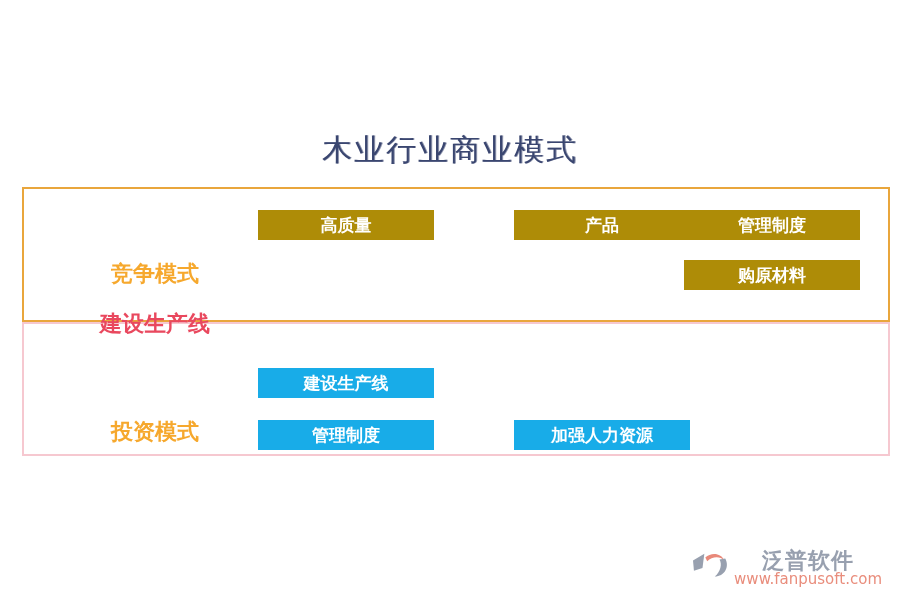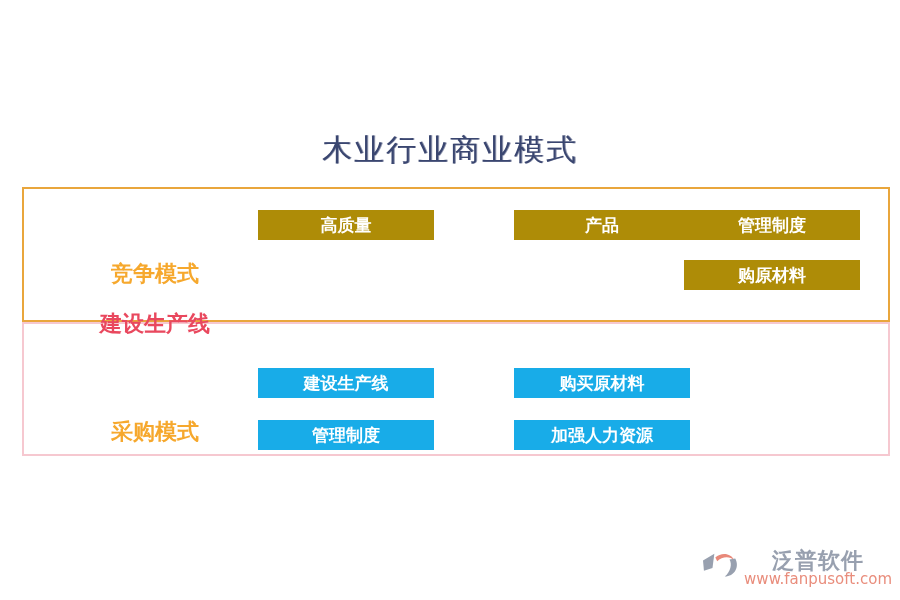--- a/index.html
+++ b/index.html
@@ -31,21 +31,21 @@
   .lbl-red{color:var(--red-label);}
   .blk{
     position:absolute;height:30px;width:176px;line-height:30px;text-align:center;
     color:var(--button-text);font-size:17px;font-weight:bold;cursor:pointer;
   }
   .blk-gold{background:var(--gold-button);}
   .blk-blue{background:var(--blue-button);text-align:center;}
   .r1{top:210px;} .r2{top:260px;} .r3{top:368px;} .r4{top:420px;}
   .c1{left:258px;} .c2{left:474px;margin-left:40px;} .c3{left:684px;}
   .watermark{
-    position:absolute;right:8px;bottom:14px;display:flex;align-items:flex-start;gap:4px;
+    position:absolute;right:18px;bottom:14px;display:flex;align-items:flex-start;gap:4px;
   }
   .wm-icon{width:38px;height:36px;flex:0 0 auto;margin-top:2px;}
   .wm-text{display:flex;flex-direction:column;align-items:center;}
   .wm-brand{font-size:22px;font-weight:bold;color:var(--brand-gray);line-height:24px;letter-spacing:1px;}
   .wm-url{font-size:15px;color:var(--brand-salmon);line-height:14px;font-family:"DejaVu Sans","Liberation Sans",sans-serif;}
 </style>
 </head>
 <body>
 
 <div class="stage">
@@ -57,23 +57,22 @@
   <div class="box box-pink"></div>
 
   <div class="row-label lbl-orange r1">竞争模式</div>
   <div class="blk blk-gold r1 c1">高质量</div>
   <div class="blk blk-gold r1 c2">产品</div>
   <div class="blk blk-gold r1 c3">管理制度</div>
 
   <div class="row-label lbl-red r2">建设生产线</div>
   <div class="blk blk-gold r2 c3">购原材料</div>
 
-  <div class="row-label lbl-orange r3">采购模式</div>
+  <div class="row-label lbl-orange r3">投资模式</div>
   <div class="blk blk-blue r3 c1">建设生产线</div>
-  <div class="blk blk-blue r3 c2">购买原材料</div>
 
   <div class="blk blk-blue r4 c1">管理制度</div>
   <div class="blk blk-blue r4 c2">加强人力资源</div>
 
   <div class="watermark">
     <svg class="wm-icon" viewBox="0 0 40 38">
       <polygon points="1,11 13,4 11,19 2,22" fill="#98A0AF"></polygon>
       <path d="M14 8 C20 2 31 3 34 11 C29 6 21 7 16 12 Z" fill="#E9897A"></path>
       <path d="M35 9 C40 18 34 28 24 28 C30 23 32 15 29 10 Z" fill="#98A0AF"></path>
     </svg>

